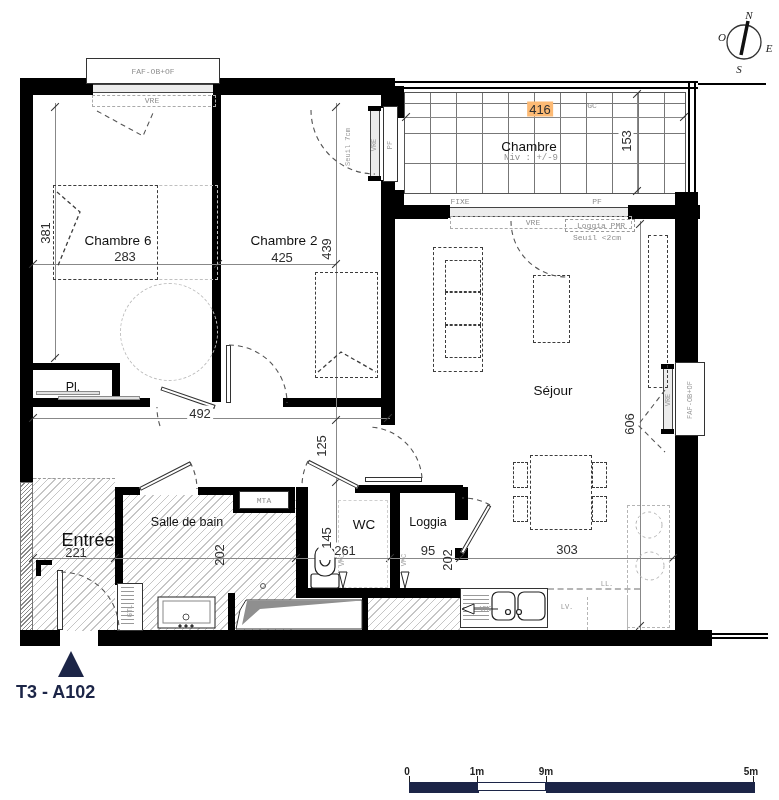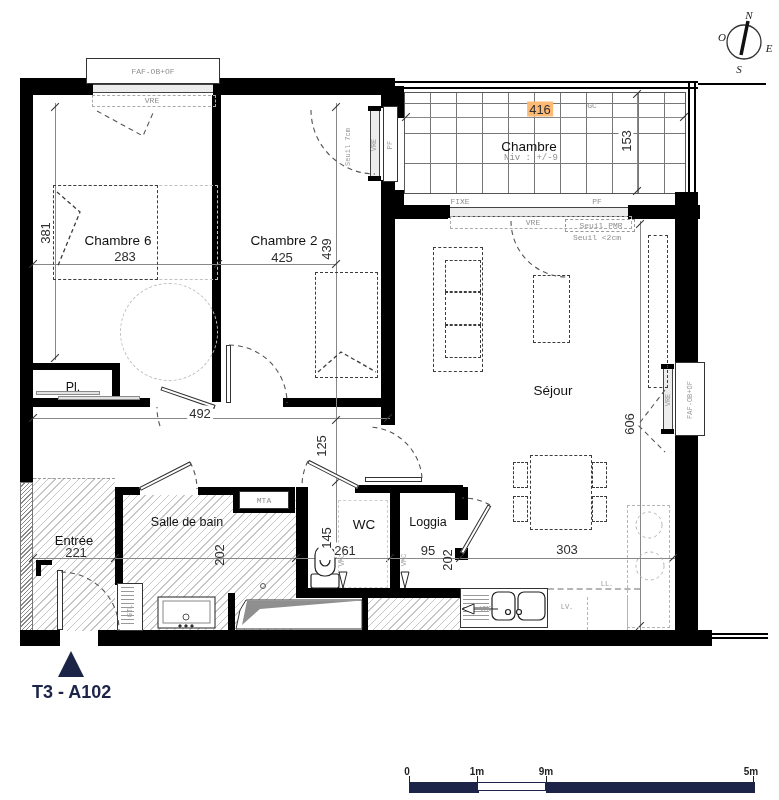--- a/index.html
+++ b/index.html
@@ -263,54 +263,54 @@
   <div class="ctr tech" style="left:592px;top:105px">GC</div>
 
   <div class="ctr lbl" style="left:553px;top:390px">Séjour</div>
   <div class="rot dim" style="left:629px;top:424px;background:#fff;padding:0 2px">606</div>
   <div class="ctr dim" style="left:567px;top:549px">303</div>
 
   <div class="ctr lbl" style="left:73px;top:387px;font-size:12.5px">Pl.</div>
   <div class="ctr dim" style="left:200px;top:413px;background:#fff;padding:0 2px">492</div>
   <div class="rot dim" style="left:321px;top:446px;background:#fff;padding:0 1px">125</div>
 
-  <div class="ctr lbl" style="left:74px;top:540px;font-size:13px">Entrée</div>
+  <div class="ctr lbl" style="left:88px;top:540px;font-size:18px">Entrée</div>
   <div class="ctr dim" style="left:76px;top:552px">221</div>
 
   <div class="ctr lbl" style="left:187px;top:522px;font-size:12.5px">Salle de bain</div>
   <div class="rot dim" style="left:219px;top:555px">202</div>
 
   <div class="ctr lbl" style="left:364px;top:524px">WC</div>
   <div class="ctr dim" style="left:345px;top:550px;background:#fff">261</div>
   <div class="rot dim" style="left:326px;top:538px;background:#fff">145</div>
 
   <div class="ctr lbl" style="left:428px;top:522px;font-size:12.5px">Loggia</div>
   <div class="ctr dim" style="left:428px;top:550px">95</div>
   <div class="rot dim" style="left:447px;top:560px">202</div>
 
   <div class="ctr tech" style="left:152px;top:100px">VRE</div>
   <div class="rot tech7" style="left:348px;top:147px">Seuil 7cm</div>
   <div class="rot tech7" style="left:374px;top:145px">VRE</div>
   <div class="rot tech7" style="left:390px;top:145px">PF</div>
   <div class="ctr tech" style="left:460px;top:201px">FIXE</div>
   <div class="ctr tech" style="left:597px;top:201px">PF</div>
   <div class="ctr tech" style="left:533px;top:222px">VRE</div>
-  <div class="ctr tech" style="left:601px;top:225px">Seuil PMR</div>
+  <div class="ctr tech" style="left:601px;top:225px">Loggia PMR</div>
   <div class="ctr tech" style="left:597px;top:237px">Seuil &lt;2cm</div>
   <div class="rot tech7" style="left:668px;top:400px">VRE</div>
   <div class="rot tech7" style="left:690px;top:400px">FAF-OB+OF</div>
   <div class="ctr tech" style="left:264px;top:500px">MTA</div>
   <div class="rot tech7" style="left:130px;top:611px">GTL</div>
   <div class="rot tech7" style="left:342px;top:560px">VMC</div>
   <div class="rot tech7" style="left:404px;top:560px">VMC</div>
   <div class="ctr tech7" style="left:486px;top:609px">VMC</div>
   <div class="ctr tech7" style="left:567px;top:607px">LV.</div>
   <div class="ctr tech7" style="left:607px;top:584px">LL.</div>
 
-  <div class="abs unit" style="left:32px;top:682px">T3 -  A102</div>
+  <div class="abs unit" style="left:16px;top:682px">T3 -  A102</div>
 
   <div class="ctr sc" style="left:407px;top:771px">0</div>
   <div class="ctr sc" style="left:477px;top:771px">1m</div>
   <div class="ctr sc" style="left:546px;top:771px">9m</div>
   <div class="ctr sc" style="left:751px;top:771px">5m</div>
   <div class="abs" style="left:409px;top:776px;width:1px;height:6px;background:#222"></div>
   <div class="abs" style="left:477px;top:776px;width:1px;height:6px;background:#222"></div>
   <div class="abs" style="left:546px;top:776px;width:1px;height:6px;background:#222"></div>
   <div class="abs" style="left:753px;top:776px;width:1px;height:6px;background:#222"></div>
   <div class="abs" style="left:409px;top:782px;width:68px;height:9px;background:#1c2547;border:1px solid #1c2547"></div>

